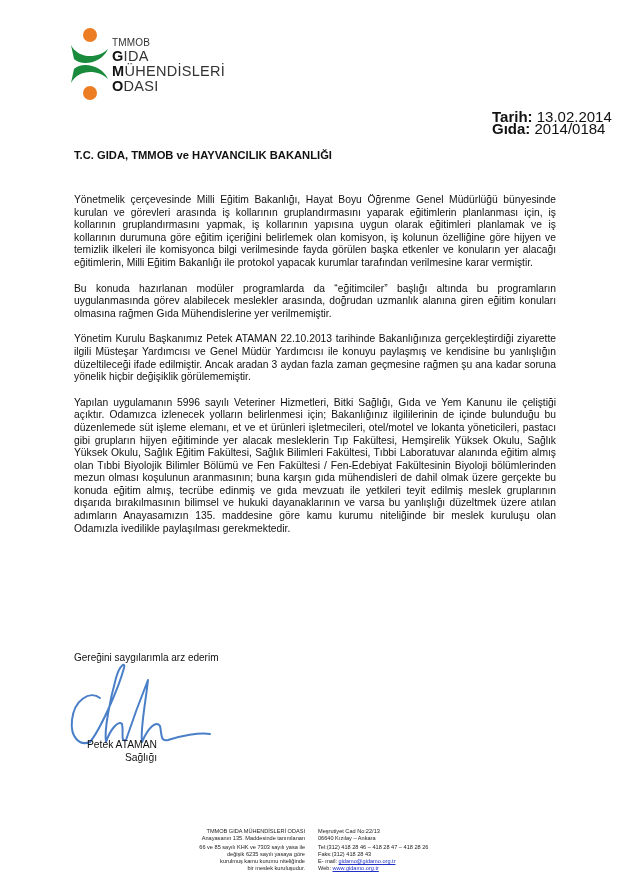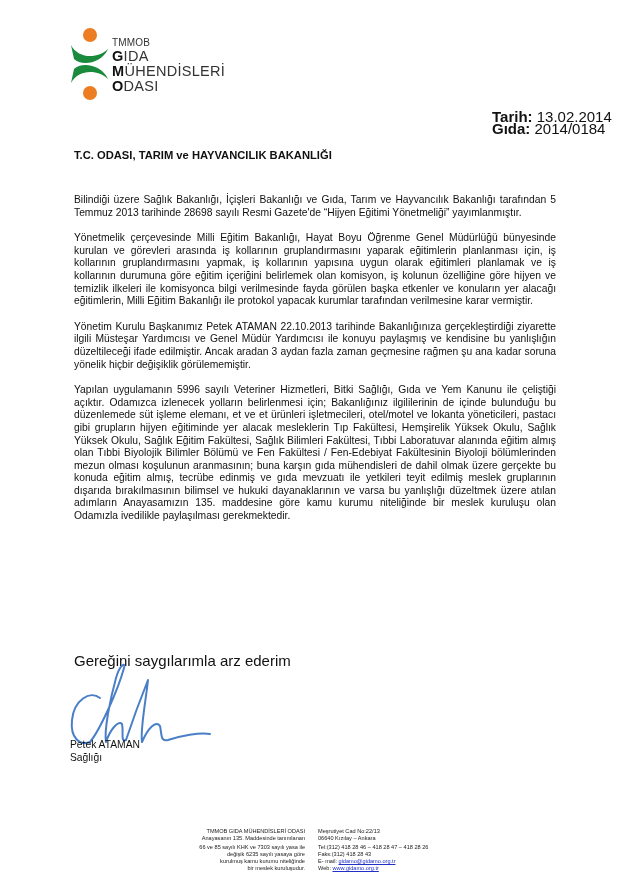--- a/index.html
+++ b/index.html
@@ -18,23 +18,23 @@
     .meta .k { font-weight: bold; }
 
     .addressee { position: absolute; left: 74px; top: 149px; font-size: 11.2px; line-height: 13px; font-weight: bold; }
 
     .body-text {
       position: absolute; left: 74px; top: 194px; width: 482px;
       font-size: 10.3px; line-height: 12.6px; text-align: justify;
     }
     .body-text p { margin: 0 0 13px 0; }
 
-    .closing { position: absolute; left: 74px; top: 652px; font-size: 15px; }
+    .closing { position: absolute; left: 74px; top: 652px; font-size: 10px; }
     .signature { position: absolute; left: 60px; top: 660px; width: 170px; height: 100px; }
-    .signer { position: absolute; left: 70px; top: 738px; font-size: 10.3px; line-height: 13px; }
+    .signer { position: absolute; left: 87px; top: 738px; font-size: 10.3px; line-height: 13px; text-align: right; }
 
     .footer-left {
       position: absolute; left: 150px; top: 828px; width: 155px;
       font-size: 5.6px; line-height: 7px; text-align: right; color: #222;
     }
     .footer-left .org { display: block; margin-bottom: 0; }
     .footer-left .gap { display: block; height: 2px; }
     .footer-right {
       position: absolute; left: 318px; top: 828px; width: 170px;
       font-size: 5.6px; line-height: 7px; color: #222;
@@ -65,26 +65,26 @@
     <span class="k">Tarih:</span>
     <span>13.02.2014</span>
   </div>
   <div>
     <span class="k">Gıda:</span>
     <span>2014/0184</span>
   </div>
 </div>
 
 <div class="addressee">
-  <div>T.C. ODASI, TARIM ve HAYVANCILIK BAKANLIĞI</div>
+  <div>T.C. GIDA, TMMOB ve HAYVANCILIK BAKANLIĞI</div>
 </div>
 
 <div class="body-text">
-  <p>Bilindiği üzere Sağlık Bakanlığı, İçişleri Bakanlığı ve Gıda, Tarım ve Hayvancılık Bakanlığı tarafından 5 Temmuz 2013 tarihinde 28698 sayılı Resmi Gazete'de “Hijyen Eğitimi Yönetmeliği” yayımlanmıştır.</p>
   <p>Yönetmelik çerçevesinde Milli Eğitim Bakanlığı, Hayat Boyu Öğrenme Genel Müdürlüğü bünyesinde kurulan ve görevleri arasında iş kollarının gruplandırmasını yaparak eğitimlerin planlanması için, iş kollarının gruplandırmasını yapmak, iş kollarının yapısına uygun olarak eğitimleri planlamak ve iş kollarının durumuna göre eğitim içeriğini belirlemek olan komisyon, iş kolunun özelliğine göre hijyen ve temizlik ilkeleri ile komisyonca bilgi verilmesinde fayda görülen başka etkenler ve konuların yer alacağı eğitimlerin, Milli Eğitim Bakanlığı ile protokol yapacak kurumlar tarafından verilmesine karar vermiştir.</p>
+  <p>Bu konuda hazırlanan modüler programlarda da “eğitimciler” başlığı altında bu programların uygulanmasında görev alabilecek meslekler arasında, doğrudan uzmanlık alanına giren eğitim konuları olmasına rağmen Gıda Mühendislerine yer verilmemiştir.</p>
   <p>Yönetim Kurulu Başkanımız Petek ATAMAN 22.10.2013 tarihinde Bakanlığınıza gerçekleştirdiği ziyarette ilgili Müsteşar Yardımcısı ve Genel Müdür Yardımcısı ile konuyu paylaşmış ve kendisine bu yanlışlığın düzeltileceği ifade edilmiştir. Ancak aradan 3 aydan fazla zaman geçmesine rağmen şu ana kadar soruna yönelik hiçbir değişiklik görülememiştir.</p>
   <p>Yapılan uygulamanın 5996 sayılı Veteriner Hizmetleri, Bitki Sağlığı, Gıda ve Yem Kanunu ile çeliştiği açıktır. Odamızca izlenecek yolların belirlenmesi için; Bakanlığınız ilgililerinin de içinde bulunduğu bu düzenlemede süt işleme elemanı, et ve et ürünleri işletmecileri, otel/motel ve lokanta yöneticileri, pastacı gibi grupların hijyen eğitiminde yer alacak mesleklerin Tıp Fakültesi, Hemşirelik Yüksek Okulu,  Sağlık Yüksek Okulu, Sağlık Eğitim Fakültesi, Sağlık Bilimleri Fakültesi, Tıbbi Laboratuvar alanında eğitim almış olan Tıbbi Biyolojik Bilimler Bölümü ve Fen Fakültesi / Fen-Edebiyat Fakültesinin Biyoloji bölümlerinden mezun olması koşulunun aranmasının; buna karşın gıda mühendisleri de dahil olmak üzere gerçekte bu konuda eğitim almış, tecrübe edinmiş ve gıda mevzuatı ile yetkileri teyit edilmiş meslek gruplarının dışarıda bırakılmasının bilimsel ve hukuki dayanaklarının ve varsa bu yanlışlığı düzeltmek üzere atılan adımların Anayasamızın 135. maddesine göre kamu kurumu niteliğinde bir meslek kuruluşu olan Odamızla ivedilikle paylaşılması gerekmektedir.</p>
 </div>
 
 <div class="closing">Gereğini saygılarımla arz ederim</div>
 
 <svg class="signature" viewBox="0 0 170 100">
   <g fill="none" stroke="#4a7fc8" stroke-width="2" stroke-linecap="round" stroke-linejoin="round">
     <path d="M40 38 C 30 30, 14 40, 12 60 C 10 78, 20 86, 30 82"></path>
     <path d="M30 82 C 40 70, 58 30, 64 8 C 66 2, 60 4, 56 18 C 50 40, 44 70, 46 82 C 50 70, 58 60, 62 64 C 64 72, 60 82, 66 80"></path>

